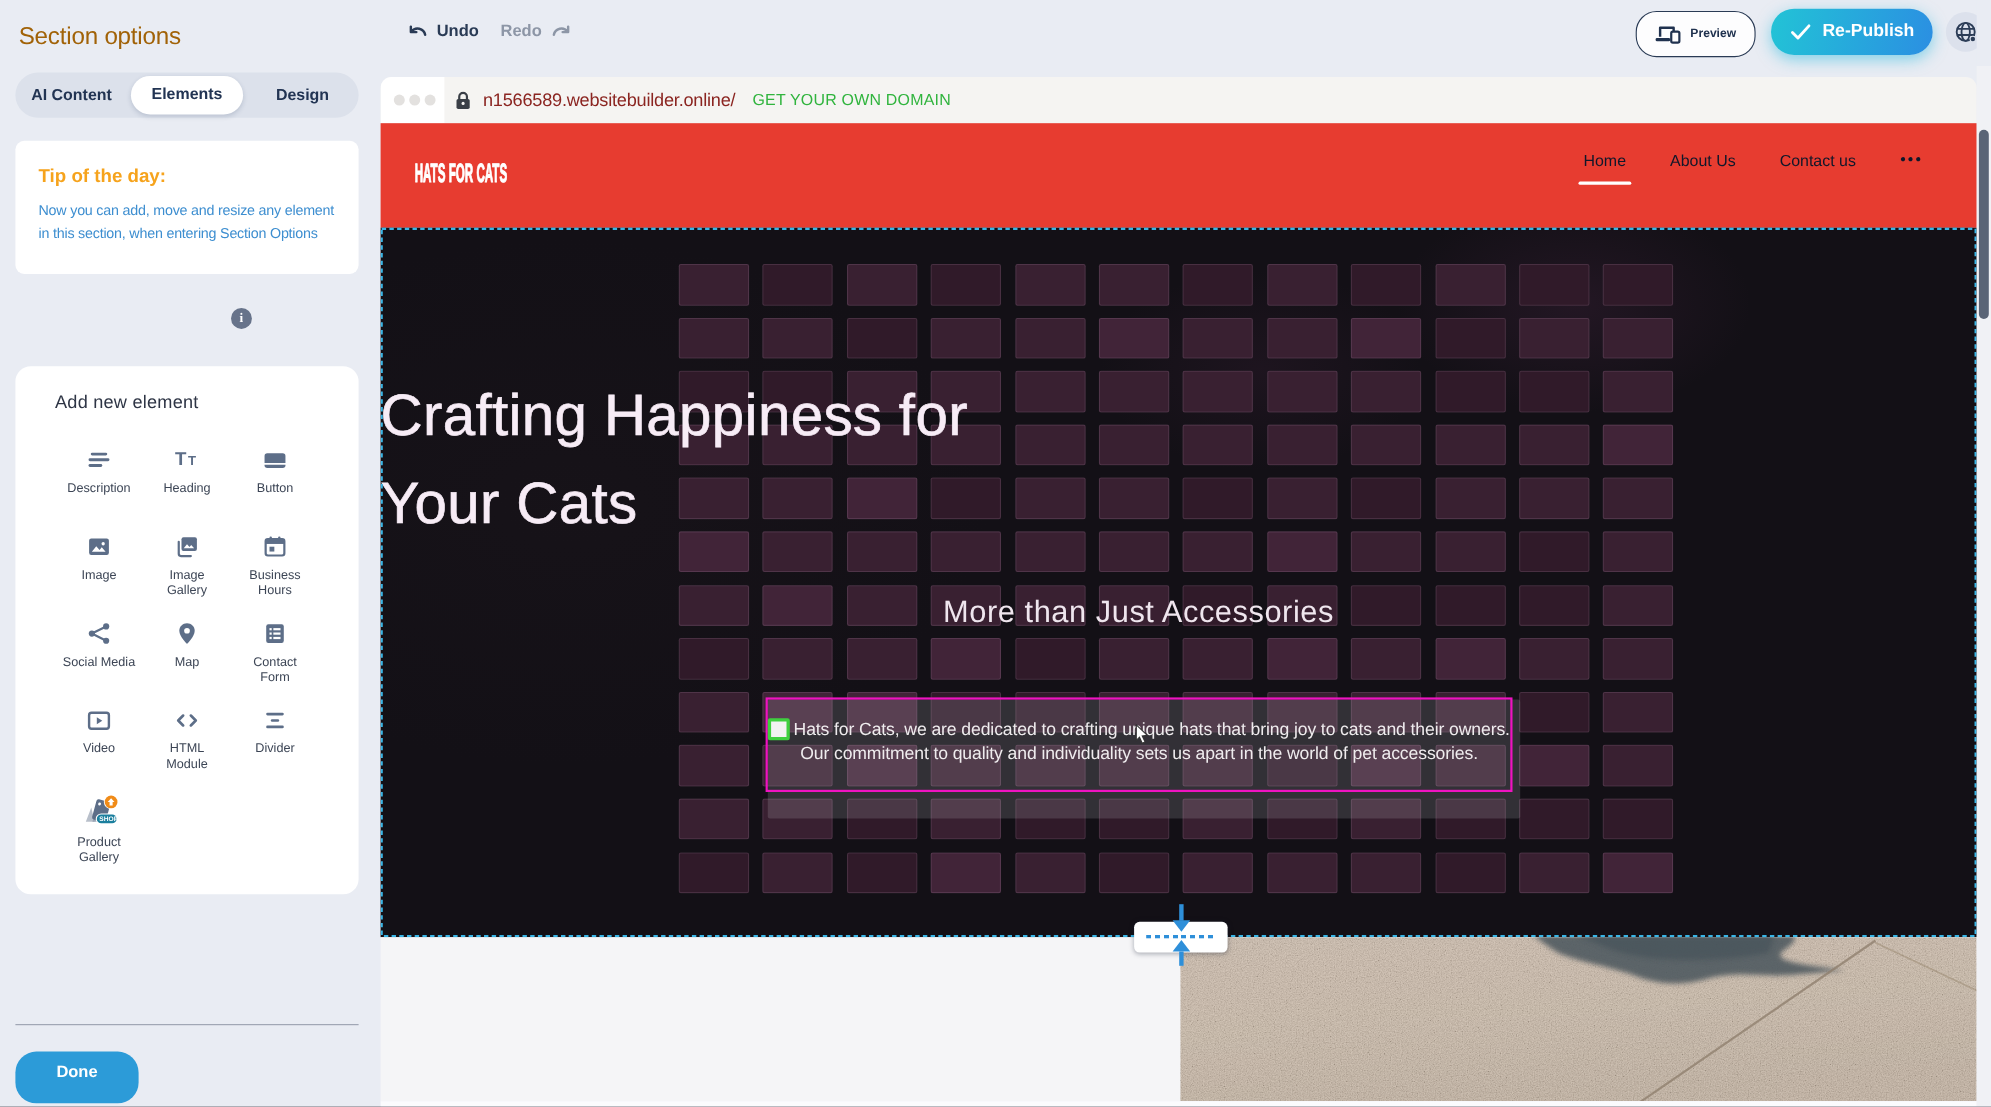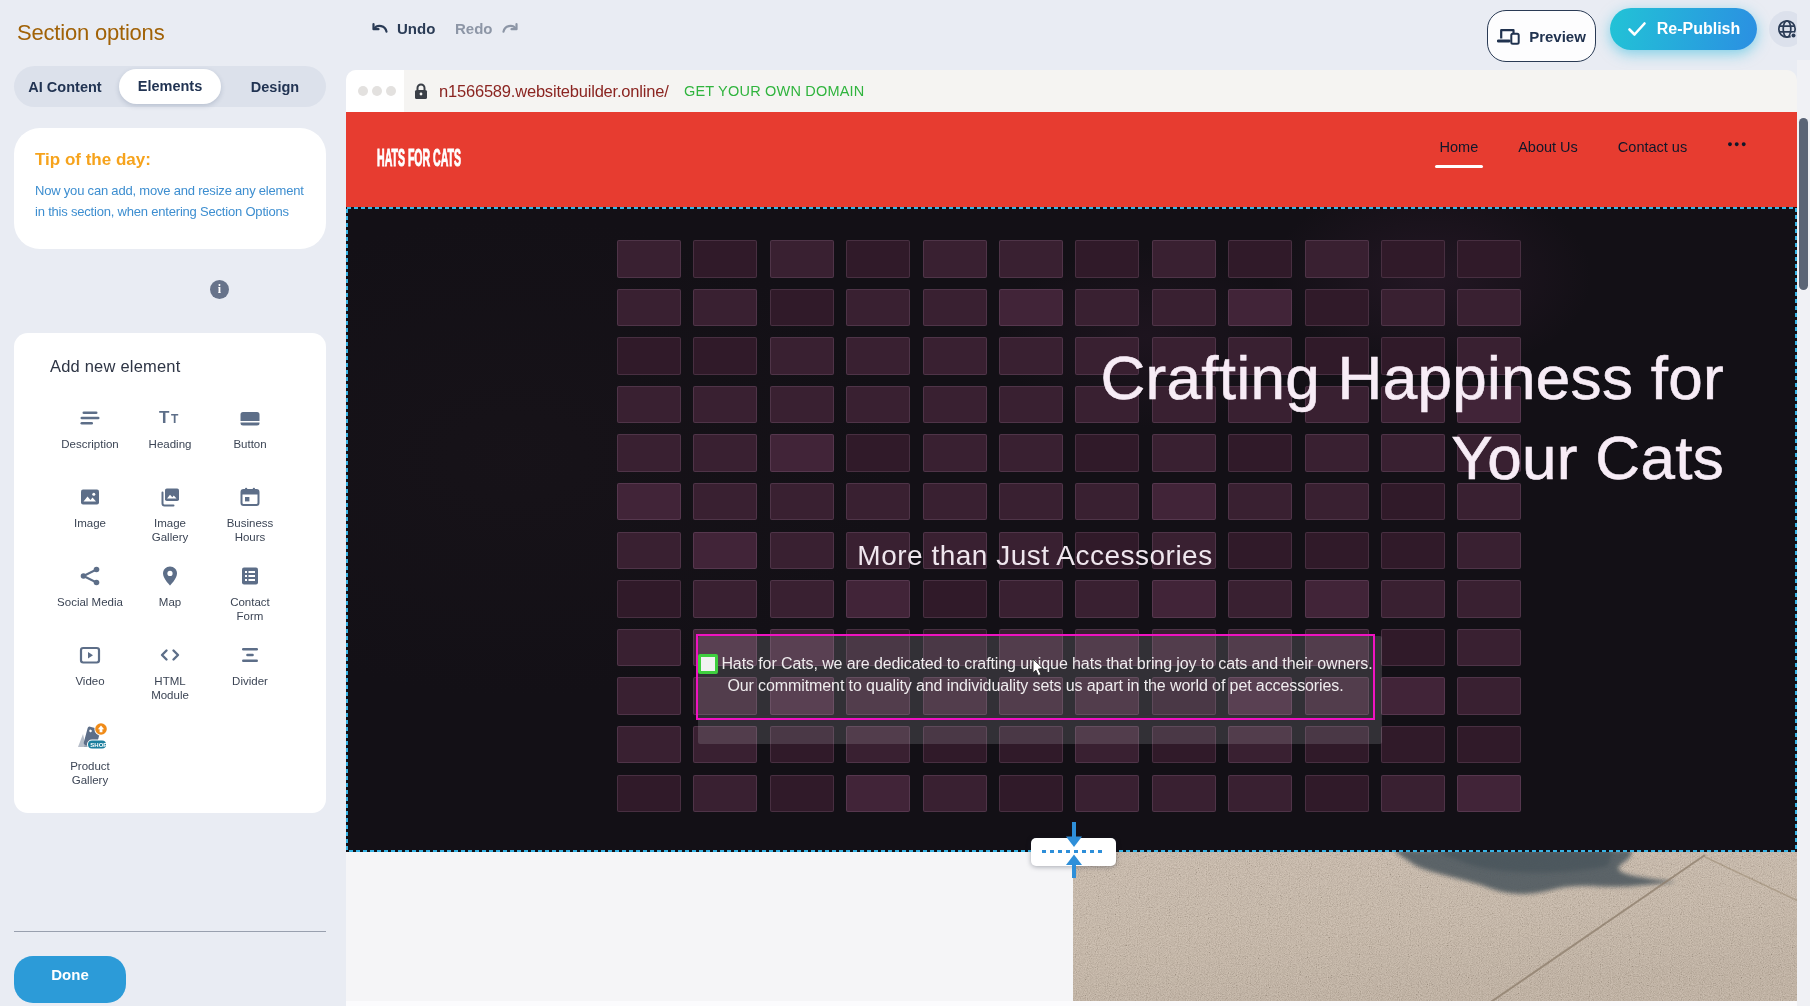--- a/index.html
+++ b/index.html
@@ -3,29 +3,29 @@
 *{margin:0;padding:0;box-sizing:border-box}
 html,body{width:1810px;height:1006px;overflow:hidden}
 body{font-family:"Liberation Sans",sans-serif;background:#e9ecf3}
 #app{position:relative;width:1810px;height:1006px;overflow:hidden;background:#e9ecf3}
 .abs{position:absolute}
 
 
 #title{left:17px;top:20px;font-size:22px;font-weight:normal;color:#a16207;letter-spacing:-.2px}
 #undo{left:370px;top:20px;display:flex;align-items:center;gap:7px;font-size:15px;font-weight:bold;color:#2a3b55}
 #redo{left:455px;top:20px;display:flex;align-items:center;gap:7px;font-size:15px;font-weight:bold;color:#8d96a6}
-#preview{left:1487px;top:10px;width:109px;height:52px;background:#fdfdfe;border:1.5px solid #2a3b55;border-radius:19px;display:flex;align-items:center;justify-content:center;gap:8px;font-size:15px;font-weight:bold;color:#20324f}
+#preview{left:1487px;top:10px;width:109px;height:42px;background:#fdfdfe;border:1.5px solid #2a3b55;border-radius:19px;display:flex;align-items:center;justify-content:center;gap:8px;font-size:11px;font-weight:bold;color:#20324f}
 #republish{left:1610px;top:8px;width:147px;height:42px;border-radius:21px;background:linear-gradient(100deg,#22c3d6 0%,#2b8fe2 100%);box-shadow:0 4px 14px rgba(41,186,222,.55);display:flex;align-items:center;justify-content:center;gap:10px;font-size:16px;font-weight:bold;color:#fff}
 #globe{left:1769px;top:11px;width:36px;height:36px;border-radius:50%;background:#dce1ec;display:flex;align-items:center;justify-content:center}
 
 
 #tabs{left:14px;top:66px;width:312px;height:41px;background:#dce1eb;border-radius:21px;display:flex;align-items:center;font-size:14.5px;font-weight:bold;color:#223453}
 #tabs span{flex:1;text-align:center}
 #tabs .sel{background:#fff;border-radius:18px;height:35px;line-height:35px;margin:0 3px;box-shadow:0 2px 5px rgba(30,50,90,.18)}
-#tip{left:14px;top:128px;width:312px;height:121px;background:#fff;border-radius:26px;padding:22px 21px}
+#tip{left:14px;top:128px;width:312px;height:121px;background:#fff;border-radius:8px;padding:22px 21px}
 #tip h3{color:#f6a31c;font-size:17px;margin-bottom:11px}
 #tip p{color:#3d8ed0;font-size:13px;letter-spacing:-.2px;line-height:20.5px;white-space:nowrap}
 #editmob{left:14px;top:265px;width:181px;height:49px;background:#2c9bd8;border-radius:25px;display:flex;align-items:center;justify-content:center;gap:12px;color:#fff;font-size:13.5px;font-weight:bold}
 #info{left:210px;top:280px;width:19px;height:19px;border-radius:50%;background:#67738a;color:#fff;font-size:12px;font-weight:bold;text-align:center;line-height:19px;font-family:"Liberation Serif",serif}
 #addnew{left:14px;top:333px;width:312px;height:480px;background:#fff;border-radius:14px;padding:24px 0 0 0}
 #addnew h3{color:#2e3545;font-size:16.5px;font-weight:normal;margin-left:36px;letter-spacing:.2px}
 #grid{margin-top:30px;display:grid;grid-template-columns:80px 80px 80px;justify-content:center;column-gap:0}
 .el{display:flex;flex-direction:column;align-items:center;margin-bottom:20px}
 .el svg{display:block}
 .el .lb{margin-top:7px;font-size:11.5px;color:#3c4555;text-align:center;line-height:14px;min-height:28px}
@@ -47,21 +47,21 @@
 #nav .hm:after{content:"";position:absolute;left:-5px;right:-5px;top:26px;height:2.5px;background:#fff;border-radius:2px}
 #hero{height:645px;background:#131016;position:relative;overflow:hidden}
 #htex{position:absolute;inset:0;background:
  radial-gradient(230px 140px at 1085px 70px,rgba(92,46,84,.22),rgba(0,0,0,0) 70%),
  radial-gradient(210px 130px at 800px 130px,rgba(84,42,76,.16),rgba(0,0,0,0) 70%),
  radial-gradient(480px 300px at 170px 250px,rgba(28,22,28,.4),rgba(0,0,0,0) 80%)}
 #tiles{position:absolute;left:271px;top:33px;display:grid;grid-template-columns:repeat(12,64px);grid-template-rows:repeat(12,37.5px);column-gap:12.4px;row-gap:11.1px}
 #tiles i{background:#392031;border:1px solid rgba(221,180,215,.14);border-radius:2px}
 #tiles i.d{background:#301a29}
 #tiles i.l{background:#412438}
-#h1{position:absolute;left:0;top:131px;width:1378px;text-align:right;color:#f7ecf6;font-size:62px;line-height:80px;font-weight:normal;letter-spacing:.3px;-webkit-text-stroke:.6px #f7ecf6}
+#h1{position:absolute;left:0;top:131px;width:1378px;text-align:left;color:#f7ecf6;font-size:53px;line-height:80px;font-weight:normal;letter-spacing:.3px;-webkit-text-stroke:.6px #f7ecf6}
 #h2{position:absolute;left:0;top:329px;width:1378px;text-align:center;color:#efe6ee;font-size:28px;line-height:40px;letter-spacing:.5px}
 #ppanel{position:absolute;left:352px;top:429px;width:684px;height:108px;background:rgba(210,205,215,.17);border-radius:2px}
 #pborder{position:absolute;left:350px;top:427px;width:679px;height:86px;border:2px solid #ef13c1}
 #ptext{position:absolute;left:350px;top:446px;width:679px;text-align:center;color:#efecee;font-size:16px;letter-spacing:-.1px;line-height:22px;white-space:nowrap}
 #cb{display:inline-block;width:20px;height:20px;background:#f2f2f2;border:3px solid #3fcf3f;border-radius:2px;vertical-align:-5px;margin-right:3px}
 #dashed{position:absolute;left:0;top:-95px;width:1451px;height:740px;pointer-events:none}
 #below{height:149px;background:#f5f5f7;position:relative}
 #pave{position:absolute;left:727px;top:0;width:724px;height:149px}
 #strip{height:5px;background:#fbfbfd}
 #handle{position:absolute;left:685px;top:768px;width:85px;height:28px;background:#fff;border-radius:5px;box-shadow:0 1px 5px rgba(20,30,50,.35)}

